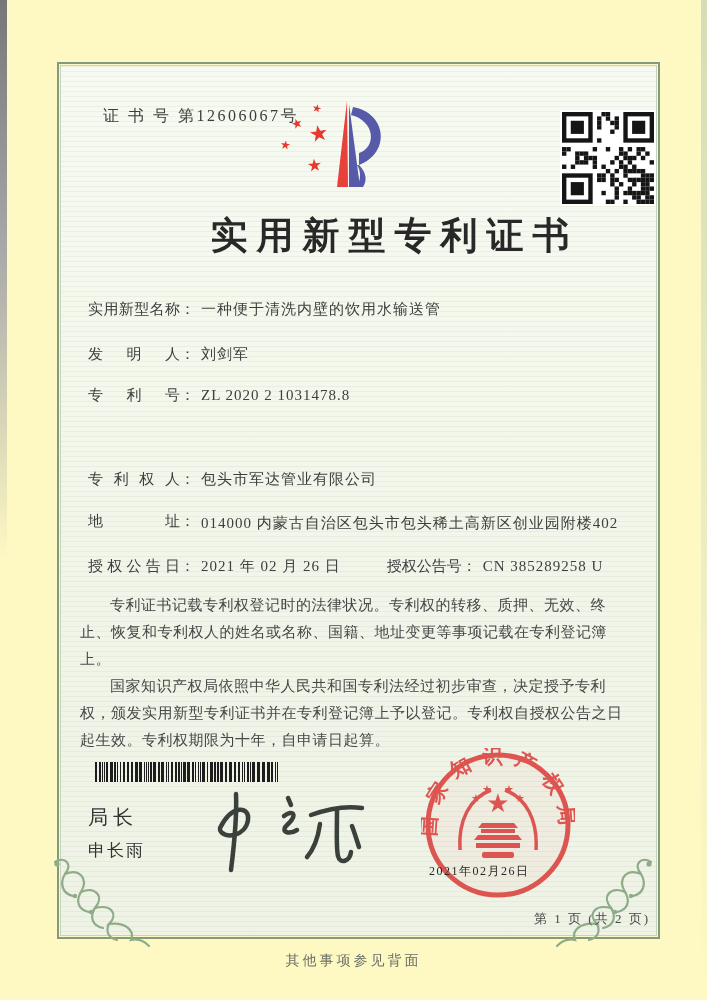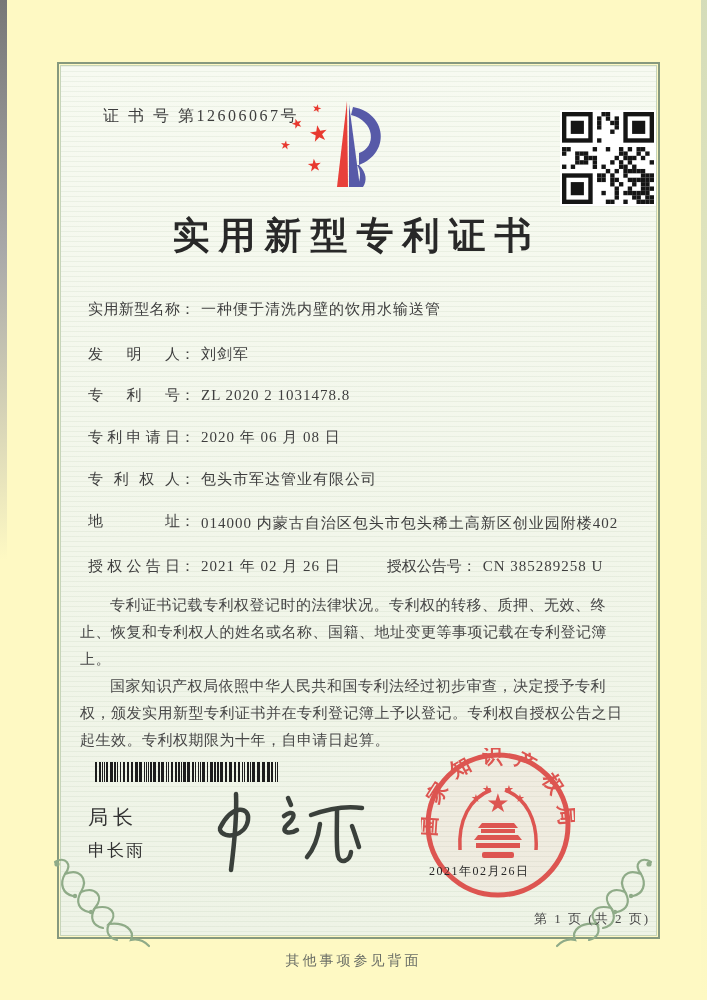--- a/index.html
+++ b/index.html
@@ -15,21 +15,21 @@
   .frame{position:absolute;left:57px;top:62px;width:599px;height:873px;border:2px solid #86997e;}
   .frame-inner{position:absolute;inset:1px;border:1px solid #c6d4ba;
     background-image:
       repeating-linear-gradient(to bottom, rgba(150,175,140,.12) 0 1px, rgba(0,0,0,0) 1px 5px),
       linear-gradient(180deg,#f7faf1 0%,#f2f6ea 55%,#eef3e6 100%);}
   .cert-no{position:absolute;left:103px;top:106px;font-size:16px;letter-spacing:2.5px;color:#3d3d3d;}
   .logo{position:absolute;left:263px;top:95px;width:176px;height:114px;}
   .logo .star{position:absolute;color:#e8392f;line-height:1;font-family:"DejaVu Sans",sans-serif;}
   .qr{position:absolute;left:560px;top:110px;width:92px;height:92px;background:#fff;padding:2px;}
   .title{position:absolute;left:57px;top:211px;width:599px;text-align:center;
-    font-size:37px;font-weight:bold;letter-spacing:9px;color:#282828;}
+    font-size:37px;font-weight:bold;letter-spacing:9px;color:#282828;padding-left:38px;}
   .frow{position:absolute;left:88px;font-size:15px;color:#3e3e3e;white-space:nowrap;}
   .flabel{display:inline-block;width:92px;text-align:justify;text-align-last:justify;}
   .fcolon{display:inline-block;margin:0 6px 0 0;}
   .fvalue{letter-spacing:1px;}
   .fvalue.wide{display:inline-block;width:452px;vertical-align:top;white-space:normal;line-height:1.5;}
   .grant-gap{display:inline-block;width:46px;}
   .paras{position:absolute;left:80px;top:592px;width:553px;font-size:15px;line-height:1.8;
     color:#474747;letter-spacing:.5px;}
   .paras p{margin:0;text-indent:2em;}
   .barcode{position:absolute;left:95px;top:762px;width:186px;height:20px;}
@@ -195,23 +195,20 @@
 
   <div class="frow" style="top:300px">
     <span class="flabel">实用新型名称</span><span class="fcolon">：</span><span class="fvalue">一种便于清洗内壁的饮用水输送管</span>
   </div>
   <div class="frow" style="top:345px">
     <span class="flabel">发明人</span><span class="fcolon">：</span><span class="fvalue">刘剑军</span>
   </div>
   <div class="frow" style="top:386px">
     <span class="flabel">专利号</span><span class="fcolon">：</span><span class="fvalue">ZL 2020 2 1031478.8</span>
   </div>
-  <div class="frow" style="top:428px">
-    <span class="flabel">专利申请日</span><span class="fcolon">：</span><span class="fvalue">2020 年 06 月 08 日</span>
-  </div>
   <div class="frow" style="top:470px">
     <span class="flabel">专利权人</span><span class="fcolon">：</span><span class="fvalue">包头市军达管业有限公司</span>
   </div>
   <div class="frow" style="top:512px">
     <span class="flabel">地址</span><span class="fcolon">：</span><span class="fvalue wide">014000 内蒙古自治区包头市包头稀土高新区创业园附楼402</span>
   </div>
   <div class="frow" style="top:557px">
     <span class="flabel">授权公告日</span><span class="fcolon">：</span><span class="fvalue">2021 年 02 月 26 日</span><span class="grant-gap"></span><span class="flabel" style="width:auto">授权公告号</span><span class="fcolon">：</span><span class="fvalue">CN 385289258 U</span>
   </div>
 

